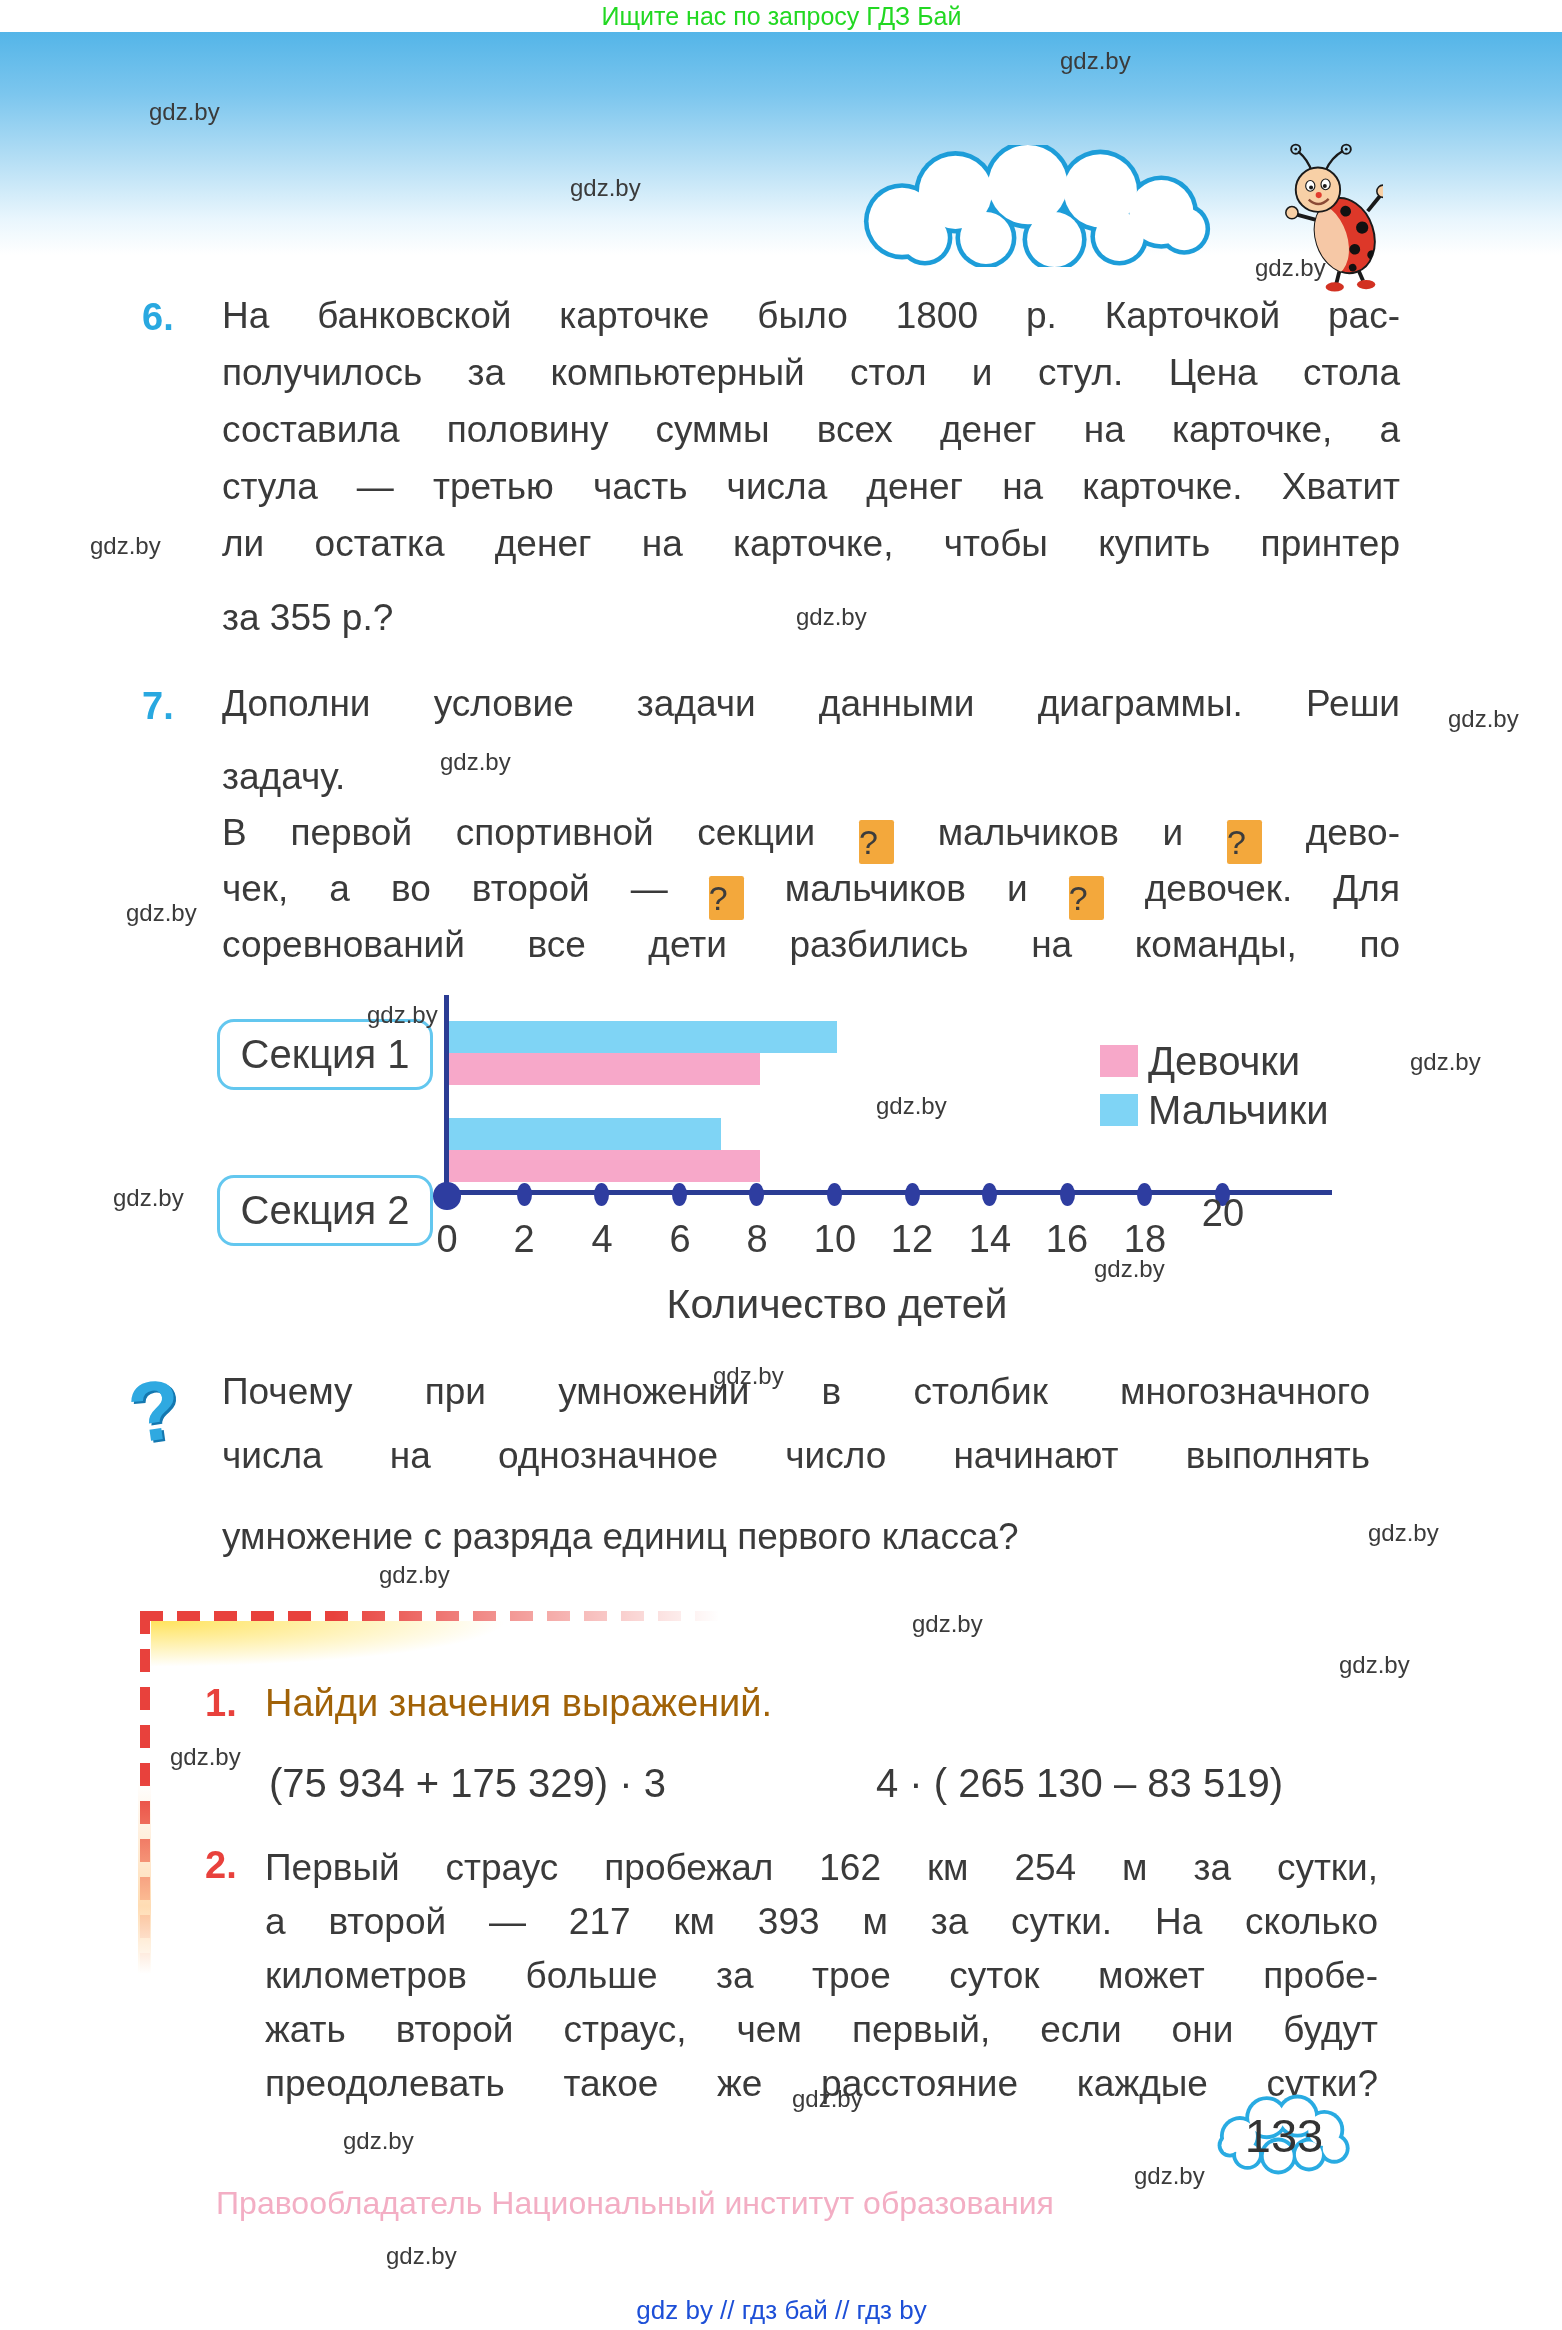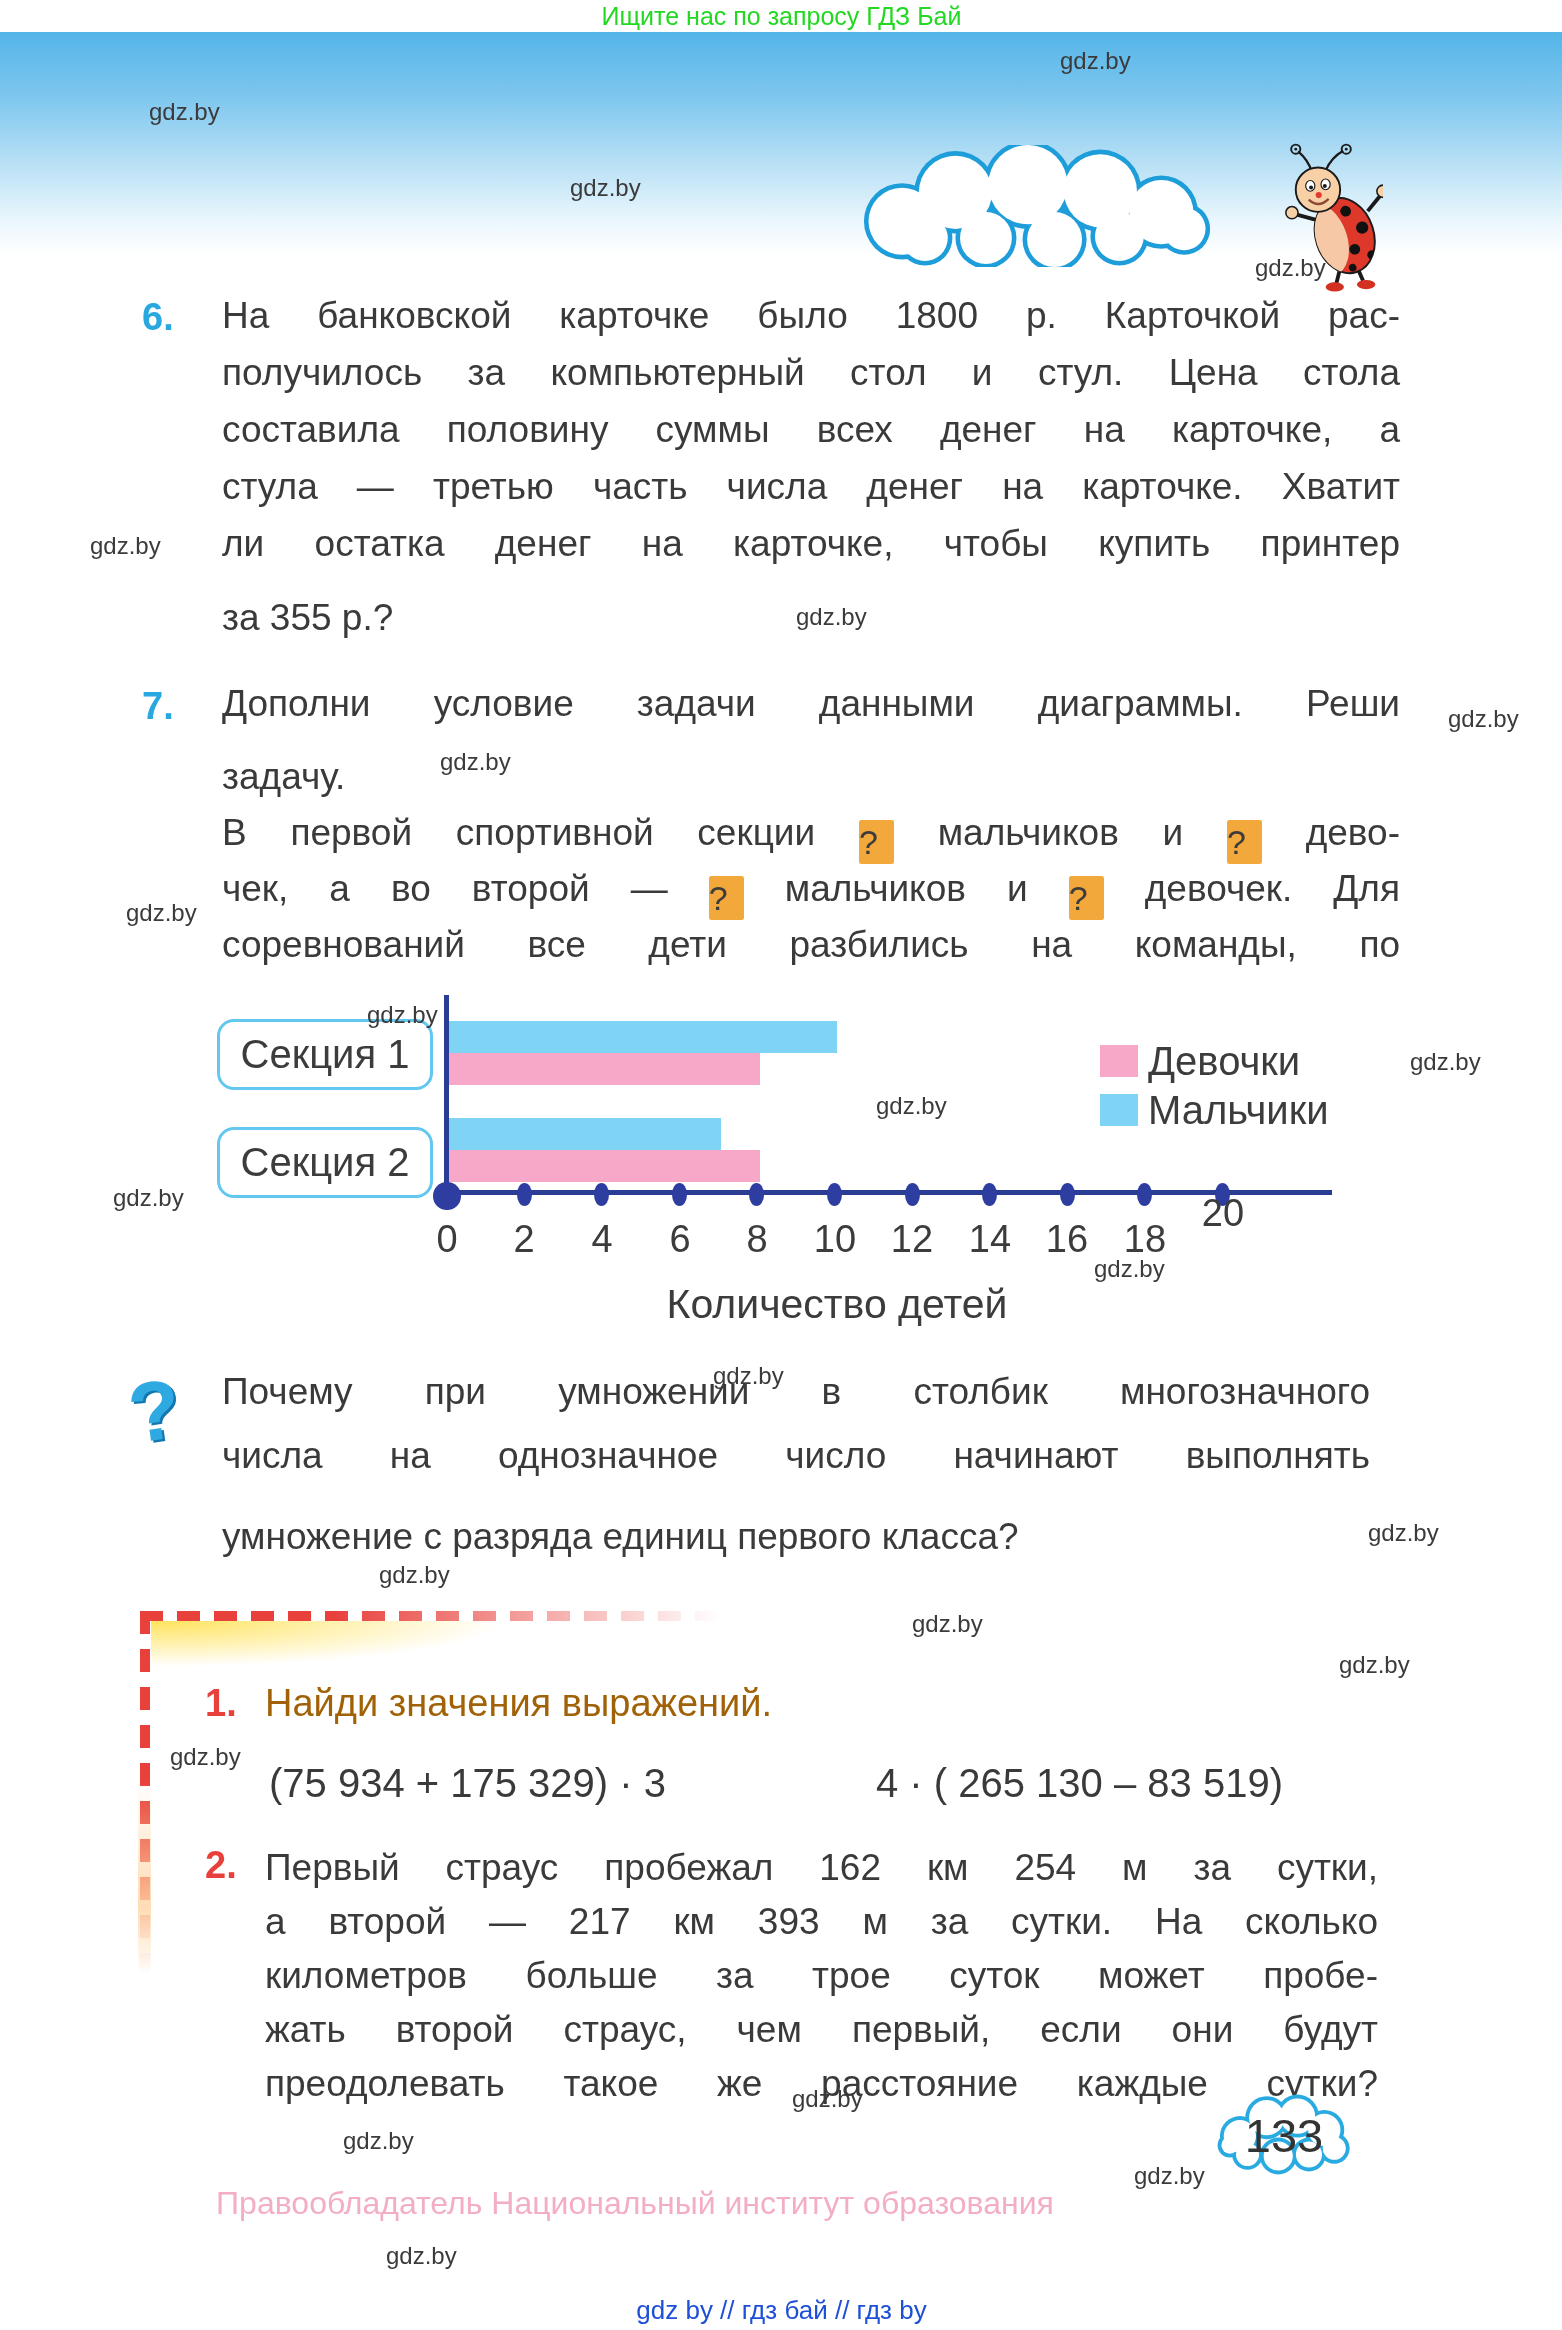--- a/index.html
+++ b/index.html
@@ -166,21 +166,21 @@
       <div class="ln"><span>чек, а во второй — </span><span class="qbox">?</span><span> мальчиков и </span><span class="qbox">?</span><span> девочек. Для</span></div>
       <div class="ln"><span>соревнований все дети разбились на команды, по</span></div>
     </div>
 
   <div id="chart">
       <div class="bar" style="left: 449px; top: 1021px; width: 388px; background: rgb(127, 212, 245);"></div>
       <div class="bar" style="left: 449px; top: 1053px; width: 311px; background: rgb(247, 168, 201);"></div>
       <div class="catbox" style="top: 1019px;">Секция 1</div>
       <div class="bar" style="left: 449px; top: 1118px; width: 272px; background: rgb(127, 212, 245);"></div>
       <div class="bar" style="left: 449px; top: 1150px; width: 311px; background: rgb(247, 168, 201);"></div>
-      <div class="catbox" style="top: 1127px;">Секция 2</div>
+      <div class="catbox" style="top: 1175px;">Секция 2</div>
       <div class="axis" style="left: 442px; top: 1190px; width: 890px; height: 5.4px; background: rgb(43, 60, 148);"></div>
       <div class="axis" style="left: 444px; top: 995px; width: 4.6px; height: 201px; background: rgb(43, 60, 148);"></div>
       <div class="origindot" style="left: 433px; top: 1182px;"></div>
       <div class="ticklabel" style="left: 401px; top: 1218px;">0</div>
       <div class="tickdot" style="left: 517px; top: 1183px;"></div>
       <div class="ticklabel" style="left: 478px; top: 1218px;">2</div>
       <div class="tickdot" style="left: 594px; top: 1183px;"></div>
       <div class="ticklabel" style="left: 556px; top: 1218px;">4</div>
       <div class="tickdot" style="left: 672px; top: 1183px;"></div>
       <div class="ticklabel" style="left: 634px; top: 1218px;">6</div>

